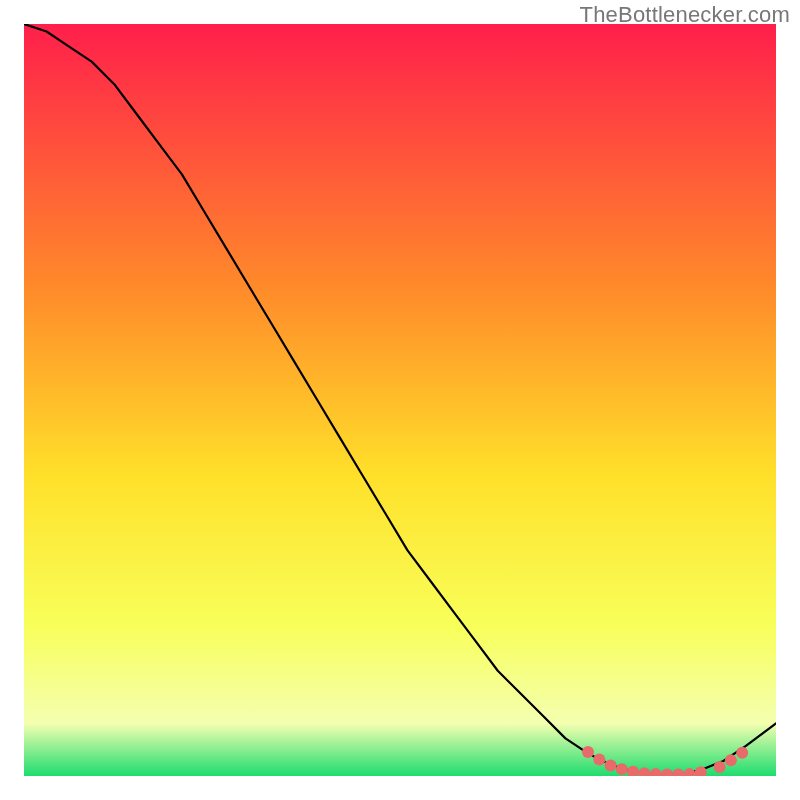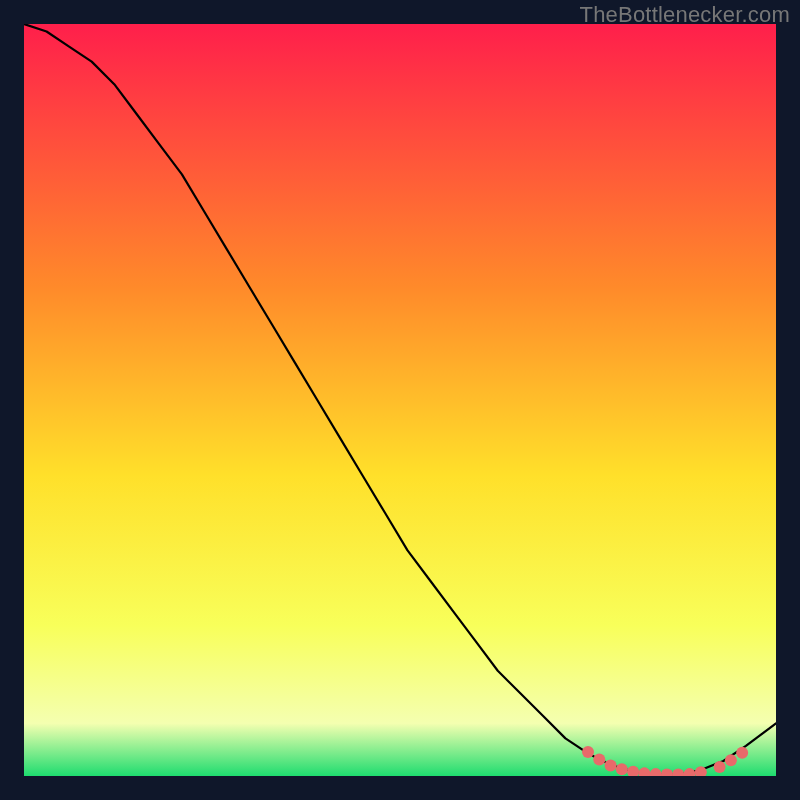--- a/index.html
+++ b/index.html
@@ -8,21 +8,21 @@
     width: 800px;
     height: 800px;
     background: #000;
     overflow: hidden;
     font-family: Arial, Helvetica, sans-serif;
   }
   .stage {
     position: relative;
     width: 800px;
     height: 800px;
-    background: #0f172a;
+    background: #ffffff;
     text-align: center;
   }
   .plot-area {
     position: absolute;
     left: 24px;
     top: 24px;
     width: 752px;
     height: 752px;
   }
   .plot-area svg {

